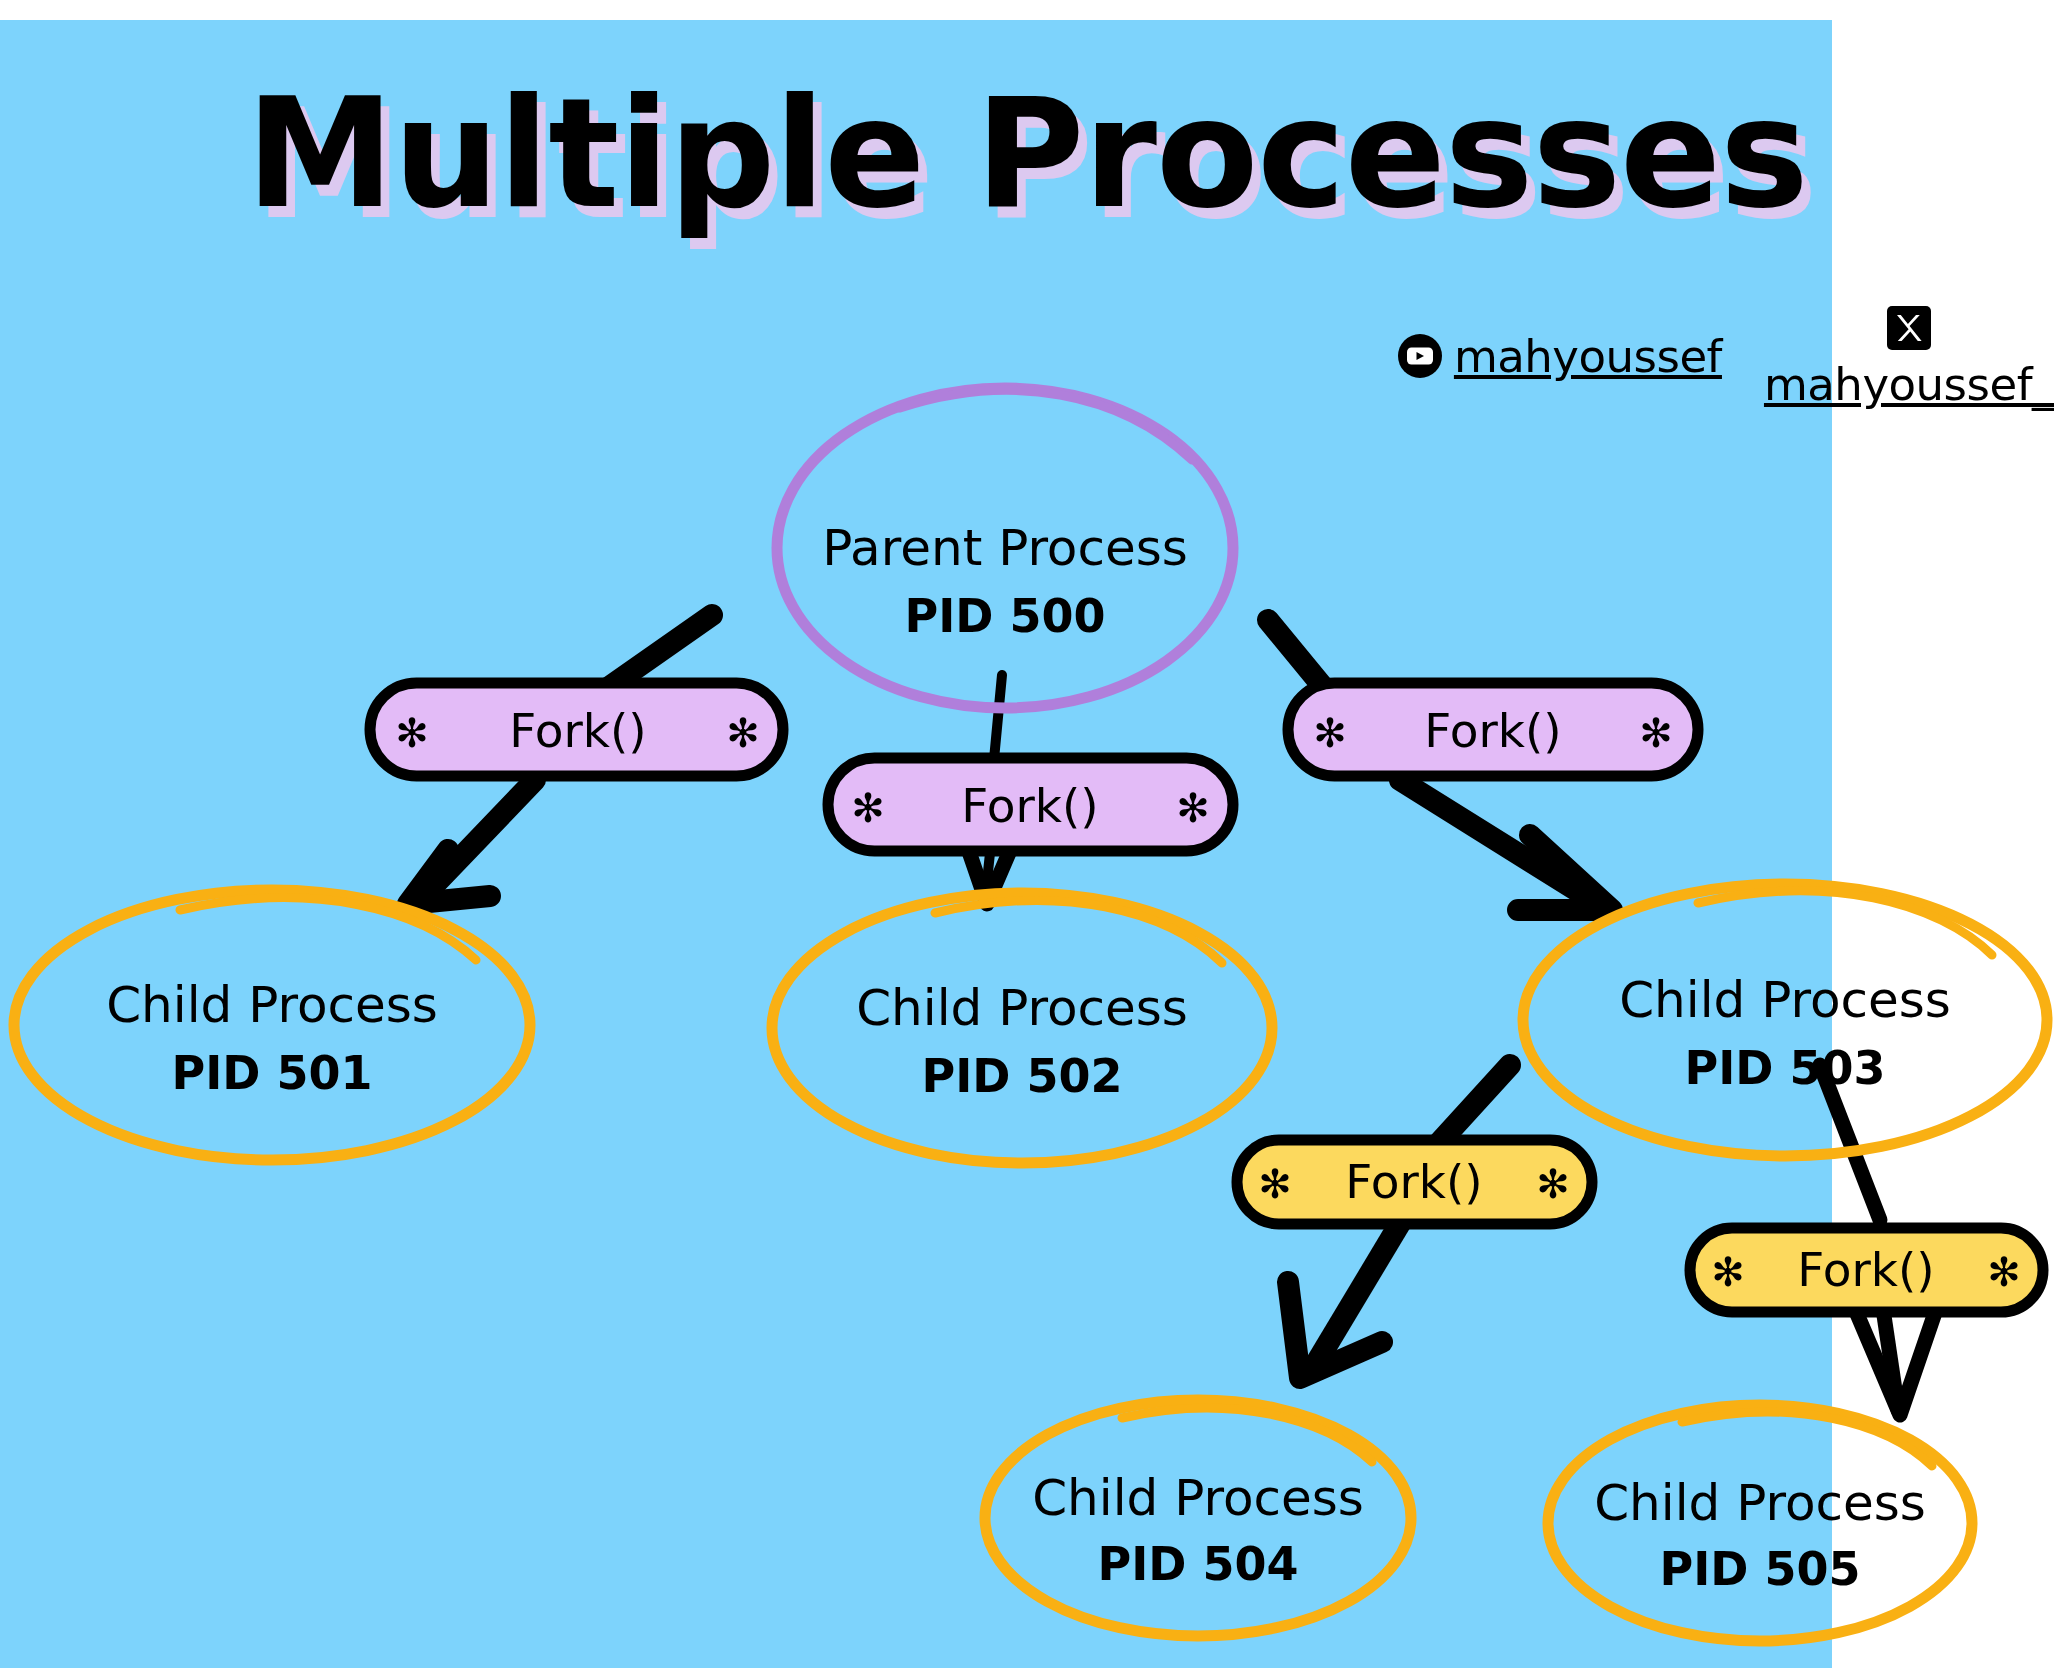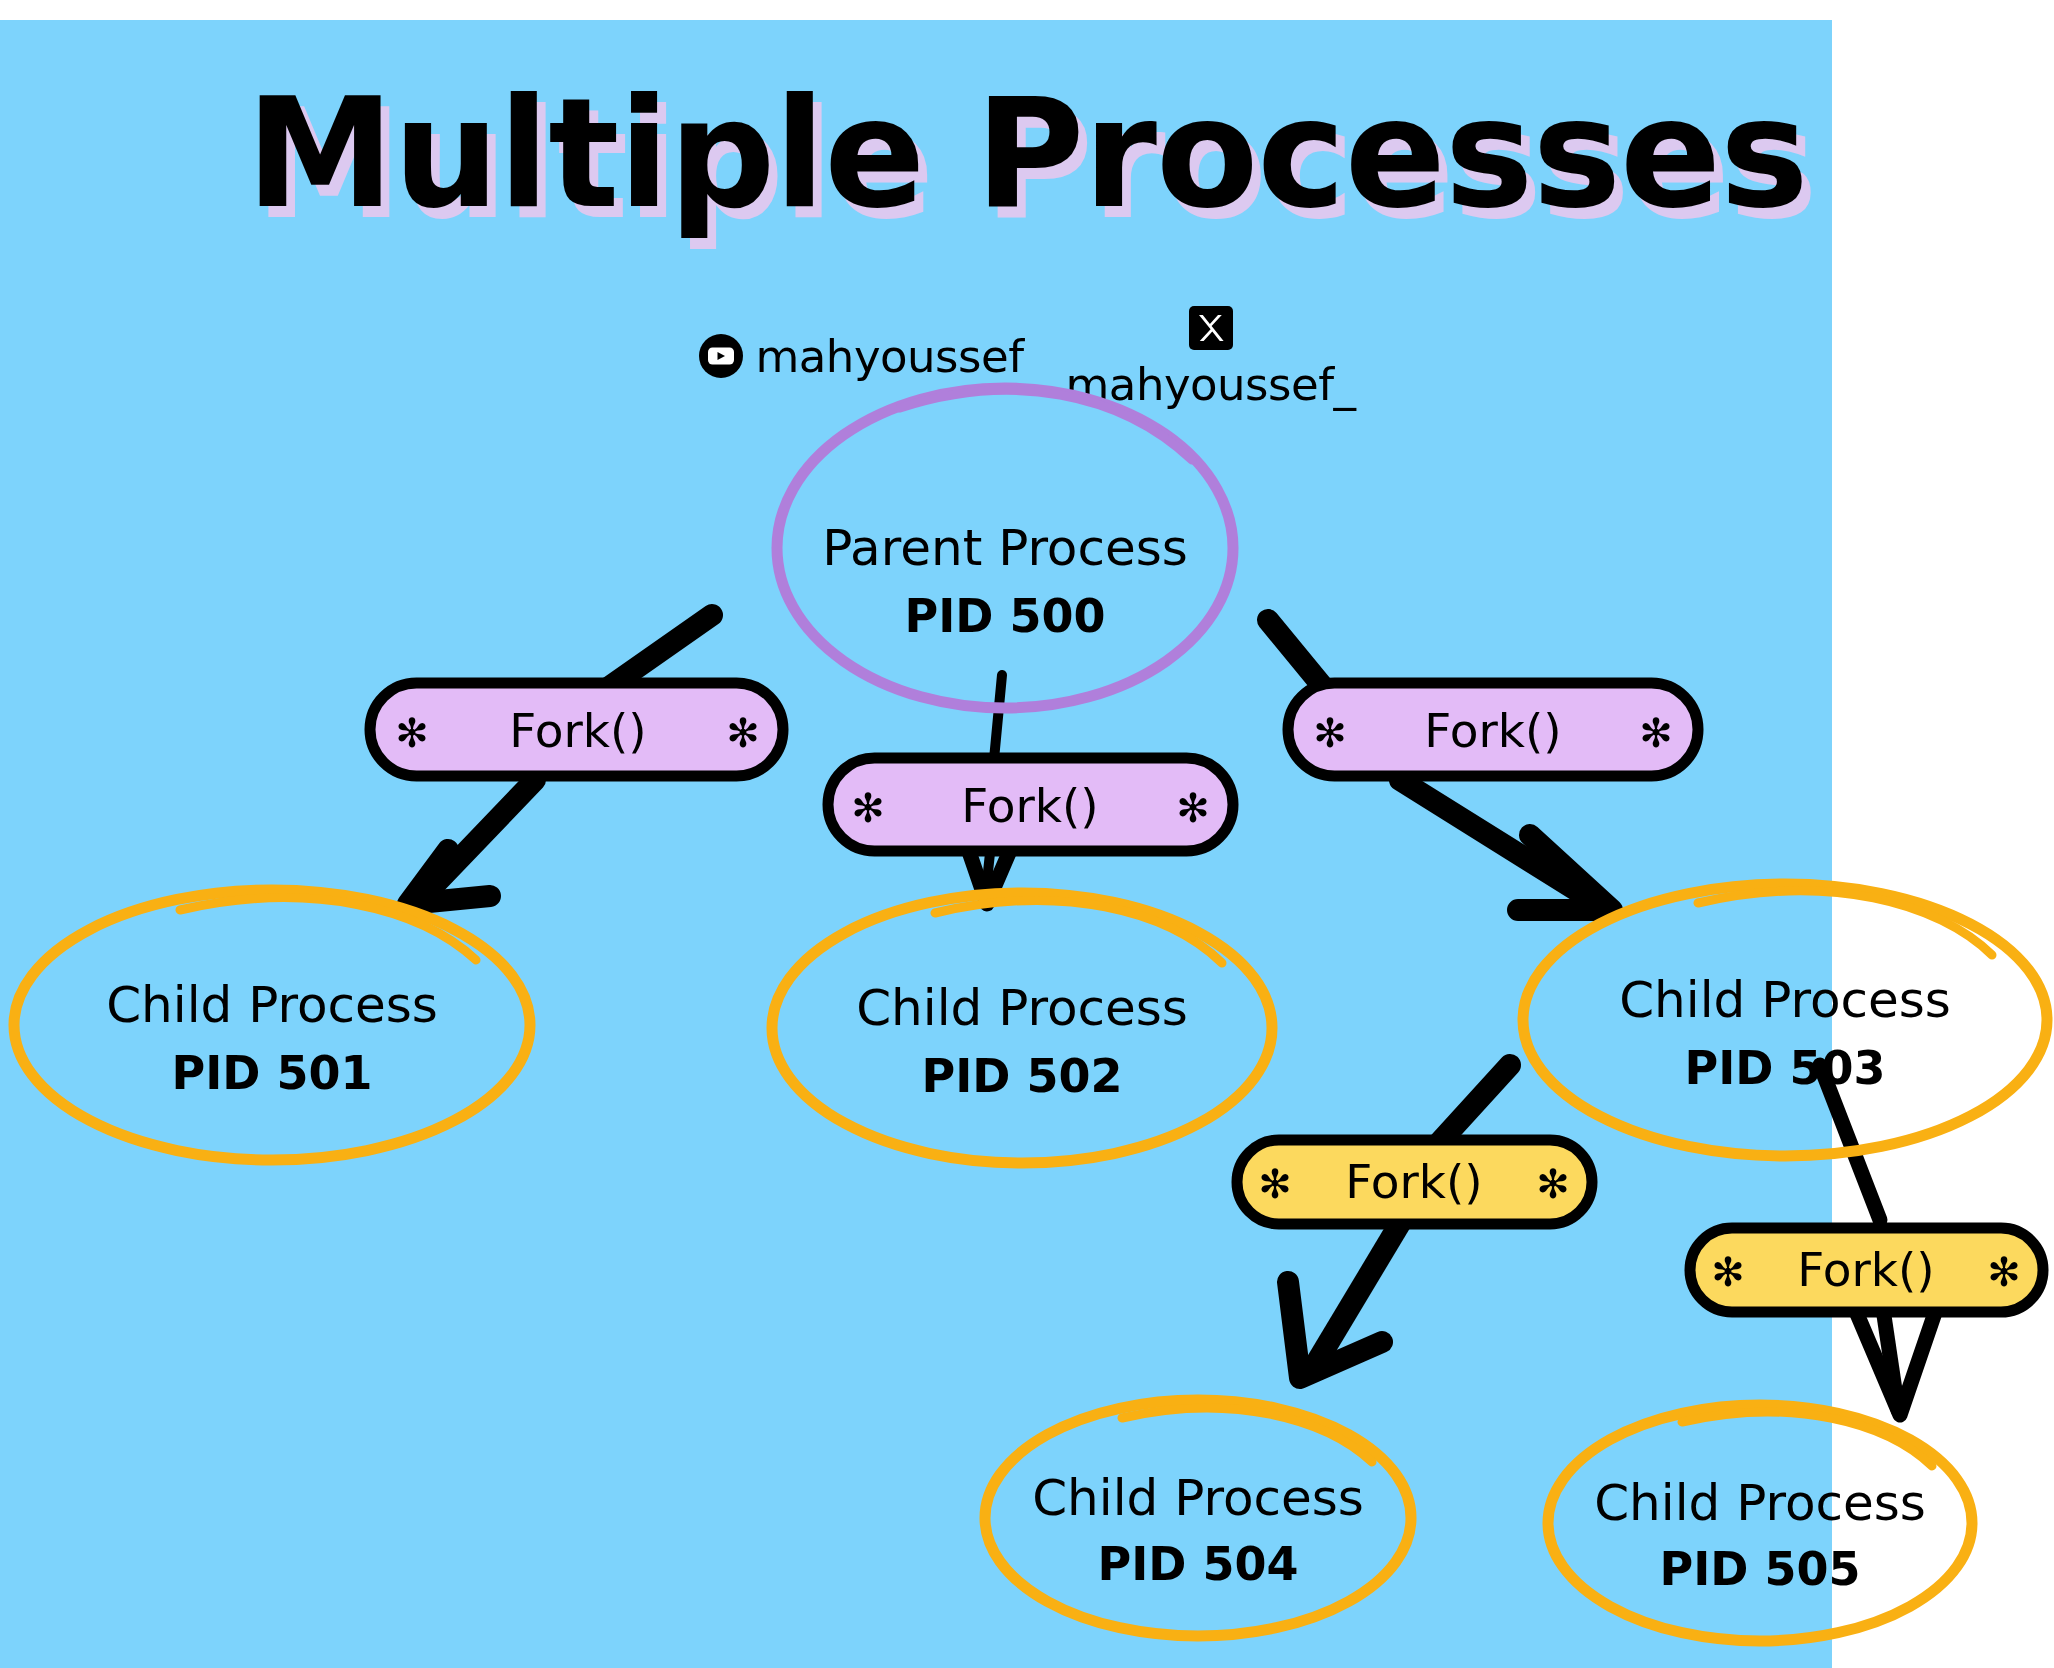--- a/index.html
+++ b/index.html
@@ -44,23 +44,24 @@
     transform: scaleX(0.98);
   }
 
   
   .social-row {
     position: absolute;
     left: 0;
     top: 285px;
     width: 2054px;
     display: flex;
-    justify-content: center;
+    justify-content: flex-end;
     align-items: center;
     gap: 20px;
+    text-decoration: underline;
   }
   .social-item {
     display: flex;
     align-items: center;
     gap: 11px;
   }
   .social-item + .social-item { margin-left: 22px; flex-direction: column; }
   .social-handle {
     font-family: "DejaVu Sans", sans-serif;
     font-size: 45px;

